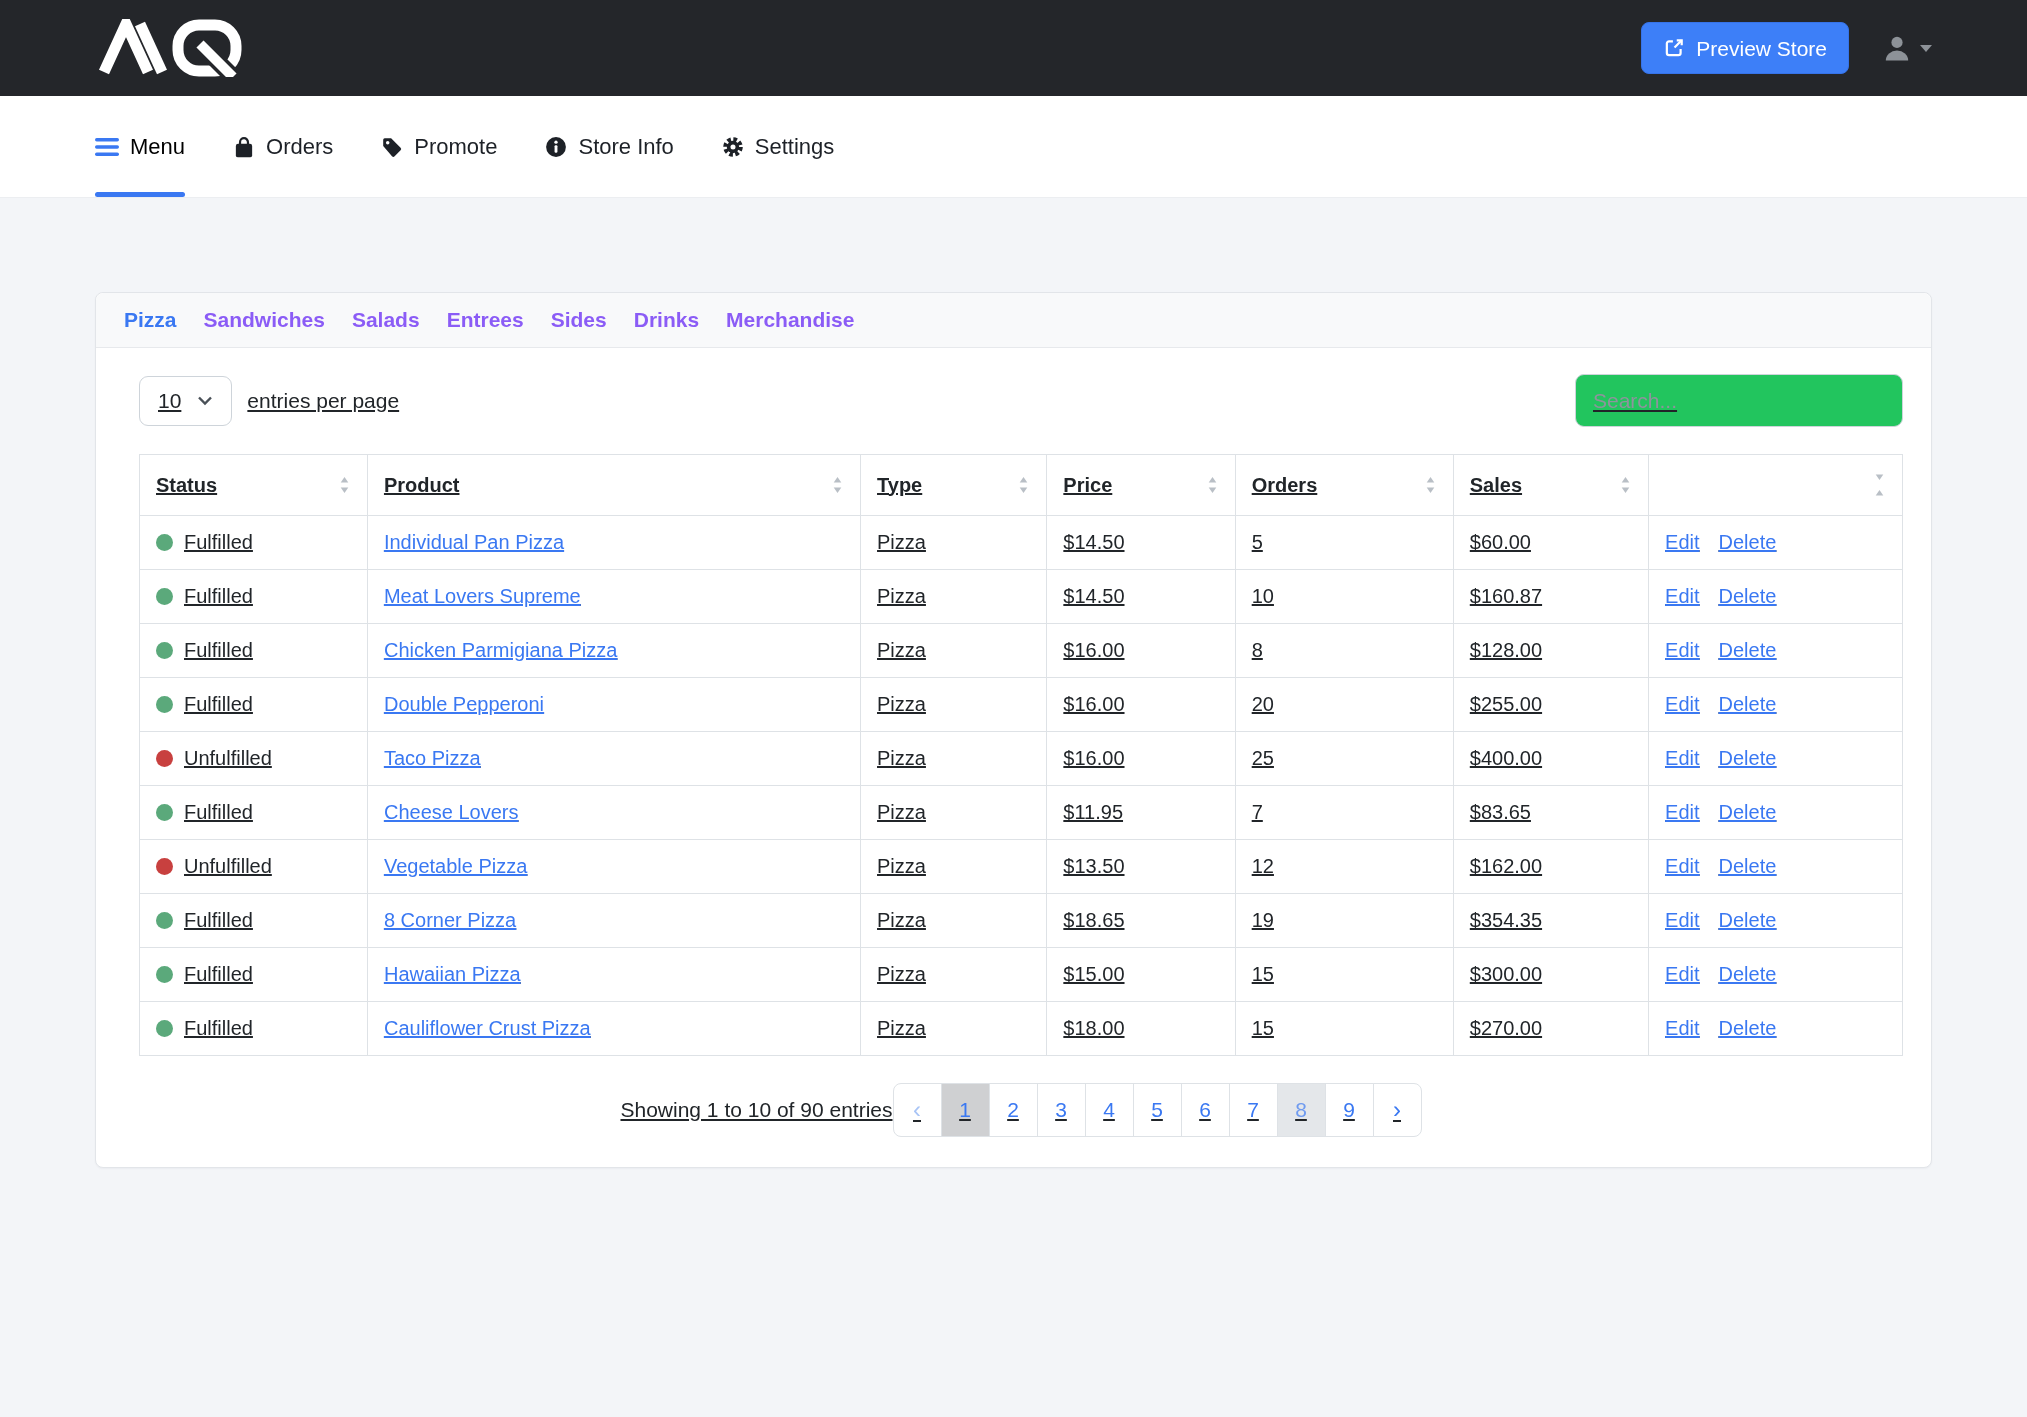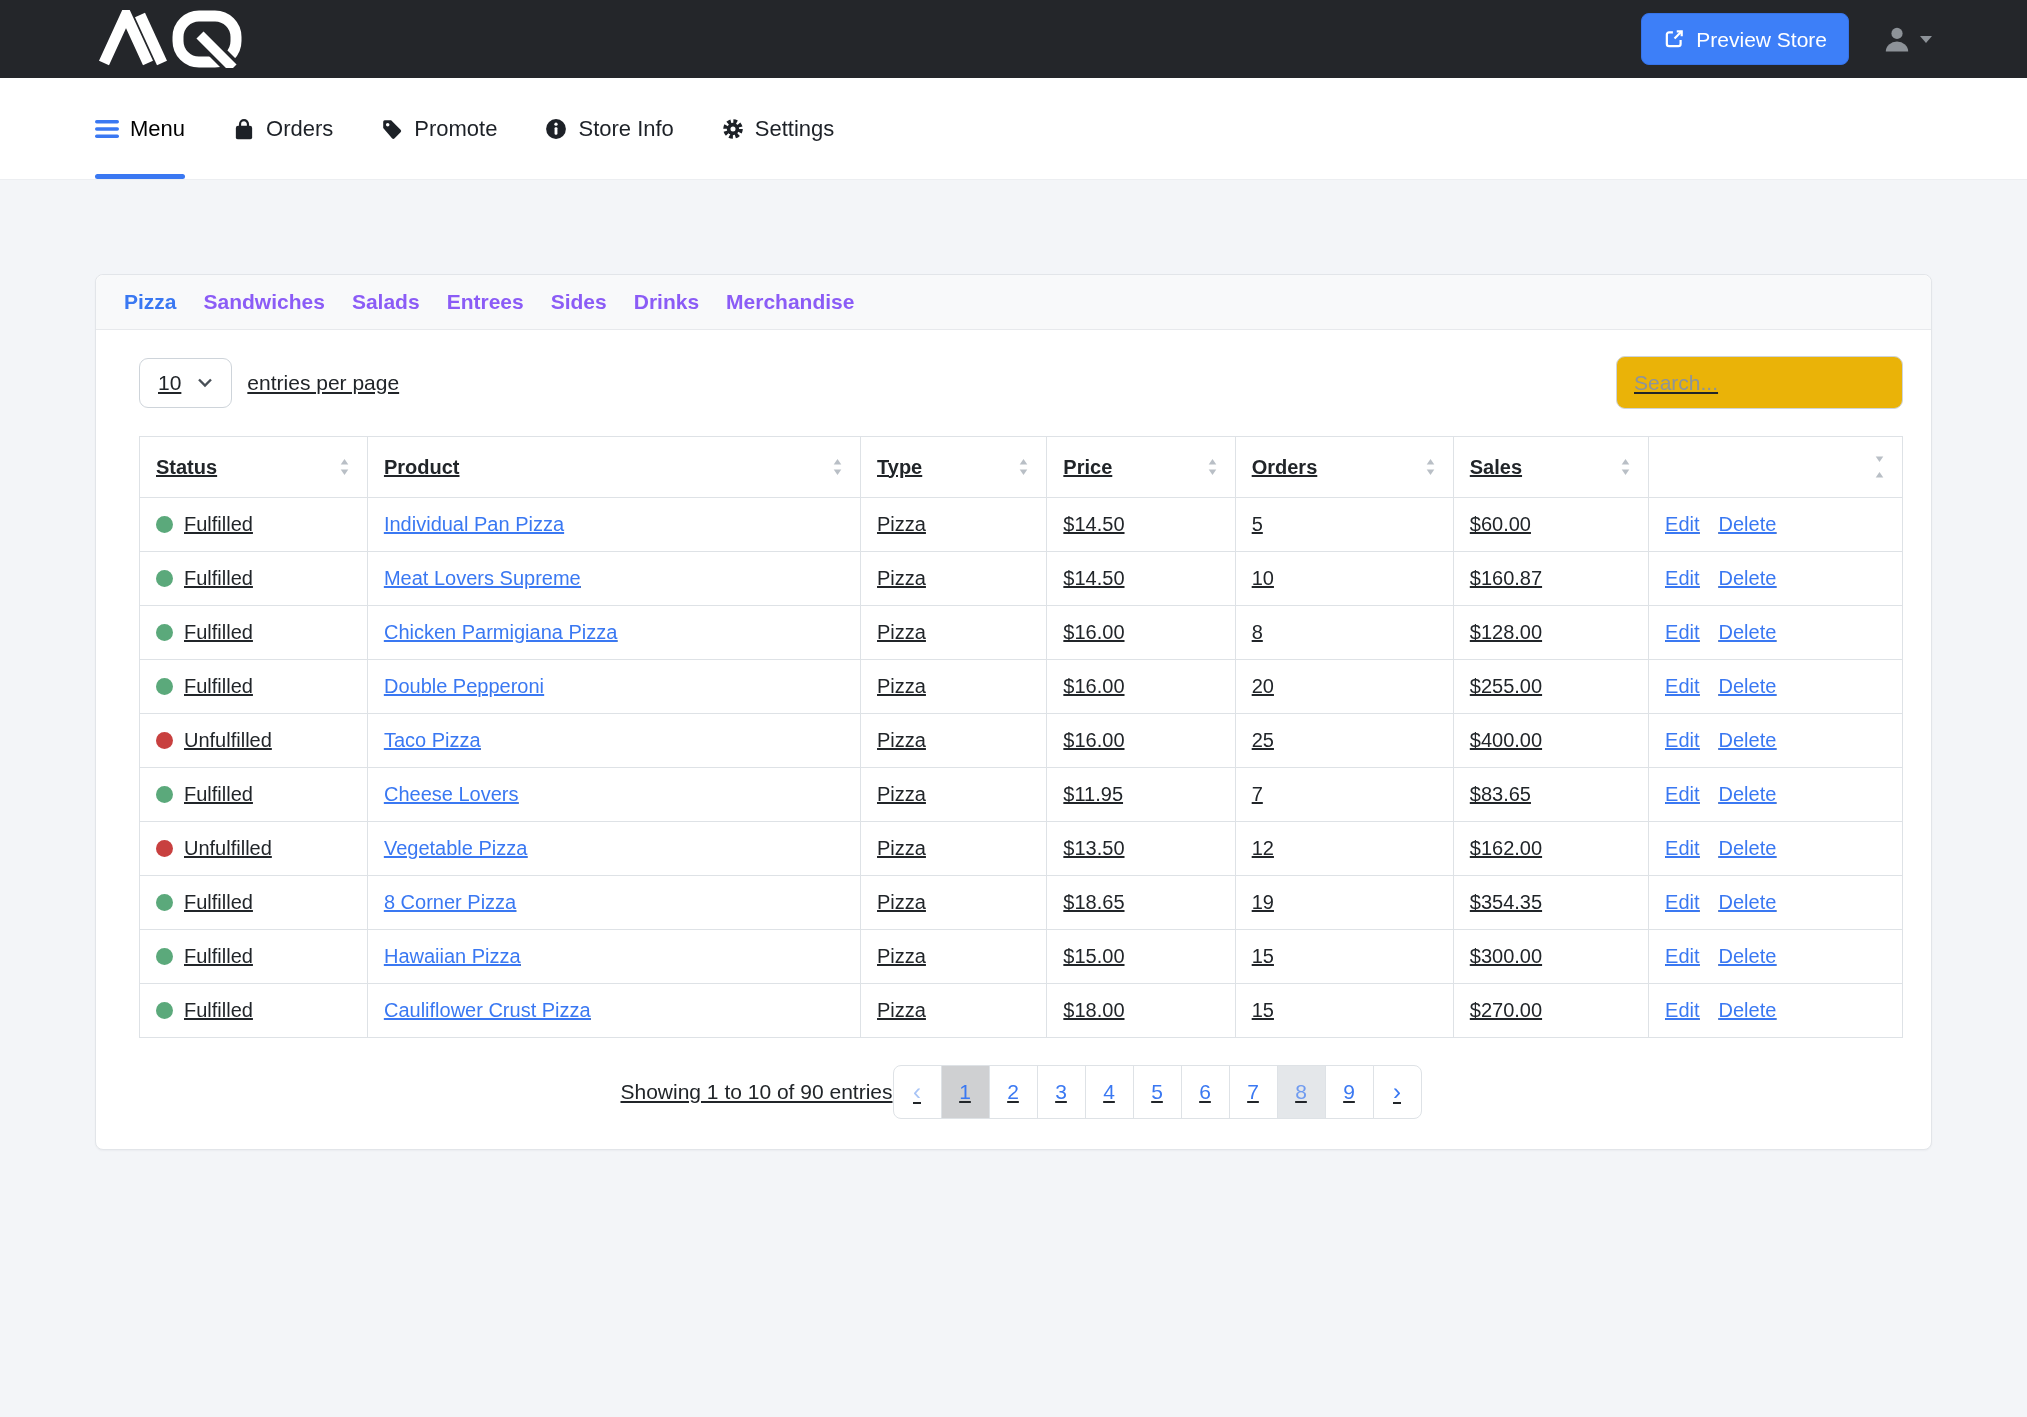--- a/index.html
+++ b/index.html
@@ -4,21 +4,21 @@
 <style>
   * { box-sizing: border-box; margin: 0; padding: 0; }
   html,body { width: 2027px; height: 1417px; overflow: hidden; }
   body {
     font-family: "Liberation Sans", sans-serif;
     background: #f3f5f8;
     color: #212529;
   }
   
   .topbar {
-    height: 78px; background: #24262a;
+    height: 96px; background: #24262a;
     display: flex; align-items: center;
     padding: 0 95px;
   }
   .logo { display: flex; align-items: center; }
   .topbar-right { margin-left: auto; display: flex; align-items: center; gap: 34px; }
   .btn-preview {
     display: flex; align-items: center; gap: 11px;
     background: #3d7ff8; border: 1px solid #3673e8; color: #fff;
     font-size: 21px; font-weight: 500; line-height: 1;
     padding: 14px 21px; border-radius: 8px; cursor: pointer;
@@ -65,24 +65,24 @@
   
   .controls { display: flex; align-items: center; }
   .entries-select {
     display: flex; align-items: center; gap: 16px;
     border: 1px solid #ced4da; border-radius: 9px;
     padding: 12px 18px; font-size: 21px; color: #212529;
     background: #fff; cursor: pointer;
   }
   .entries-label { margin-left: 15px; font-size: 21px; }
   .search-input {
-    margin-left: auto; width: 287px; height: 53px;
+    margin-left: auto; width: 328px; height: 53px;
     border: 1px solid #ced4da; border-radius: 9px;
     font-size: 21px; padding: 0 17px; color: #212529;
-    font-family: "Liberation Sans", sans-serif; outline: none; background:#eab308;
+    font-family: "Liberation Sans", sans-serif; outline: none; background:#22c55e;
   }
   .search-input::placeholder { color: #8d949c; }
   
   table.data-table {
     width: 100%; border-collapse: collapse; margin-top: 27px;
     font-size: 20px;
   }
   .data-table th, .data-table td {
     border: 1px solid #dee2e6; text-align: left; vertical-align: middle;
   }

